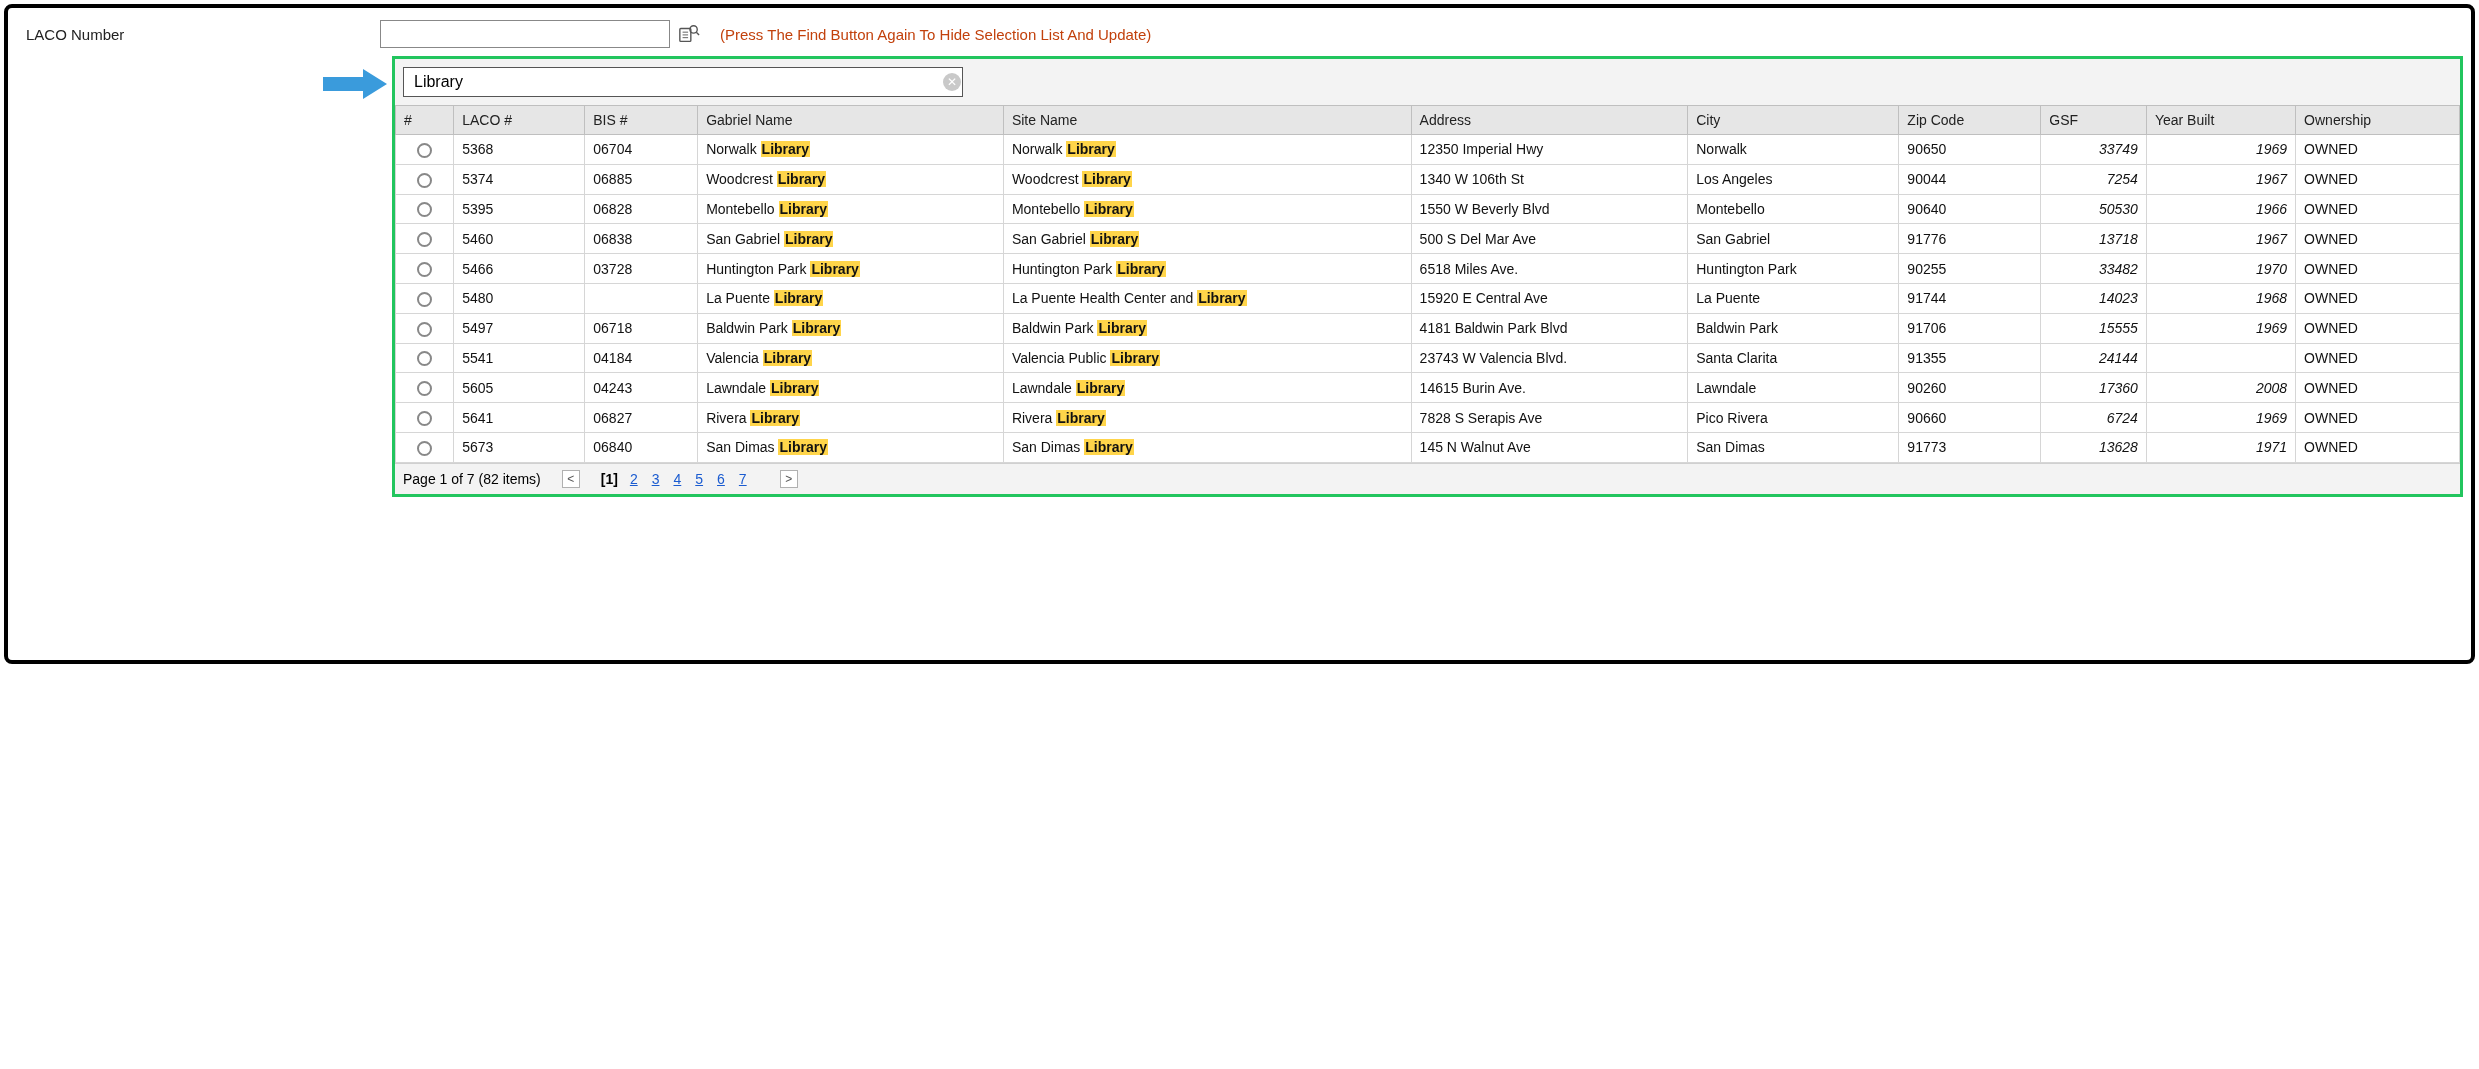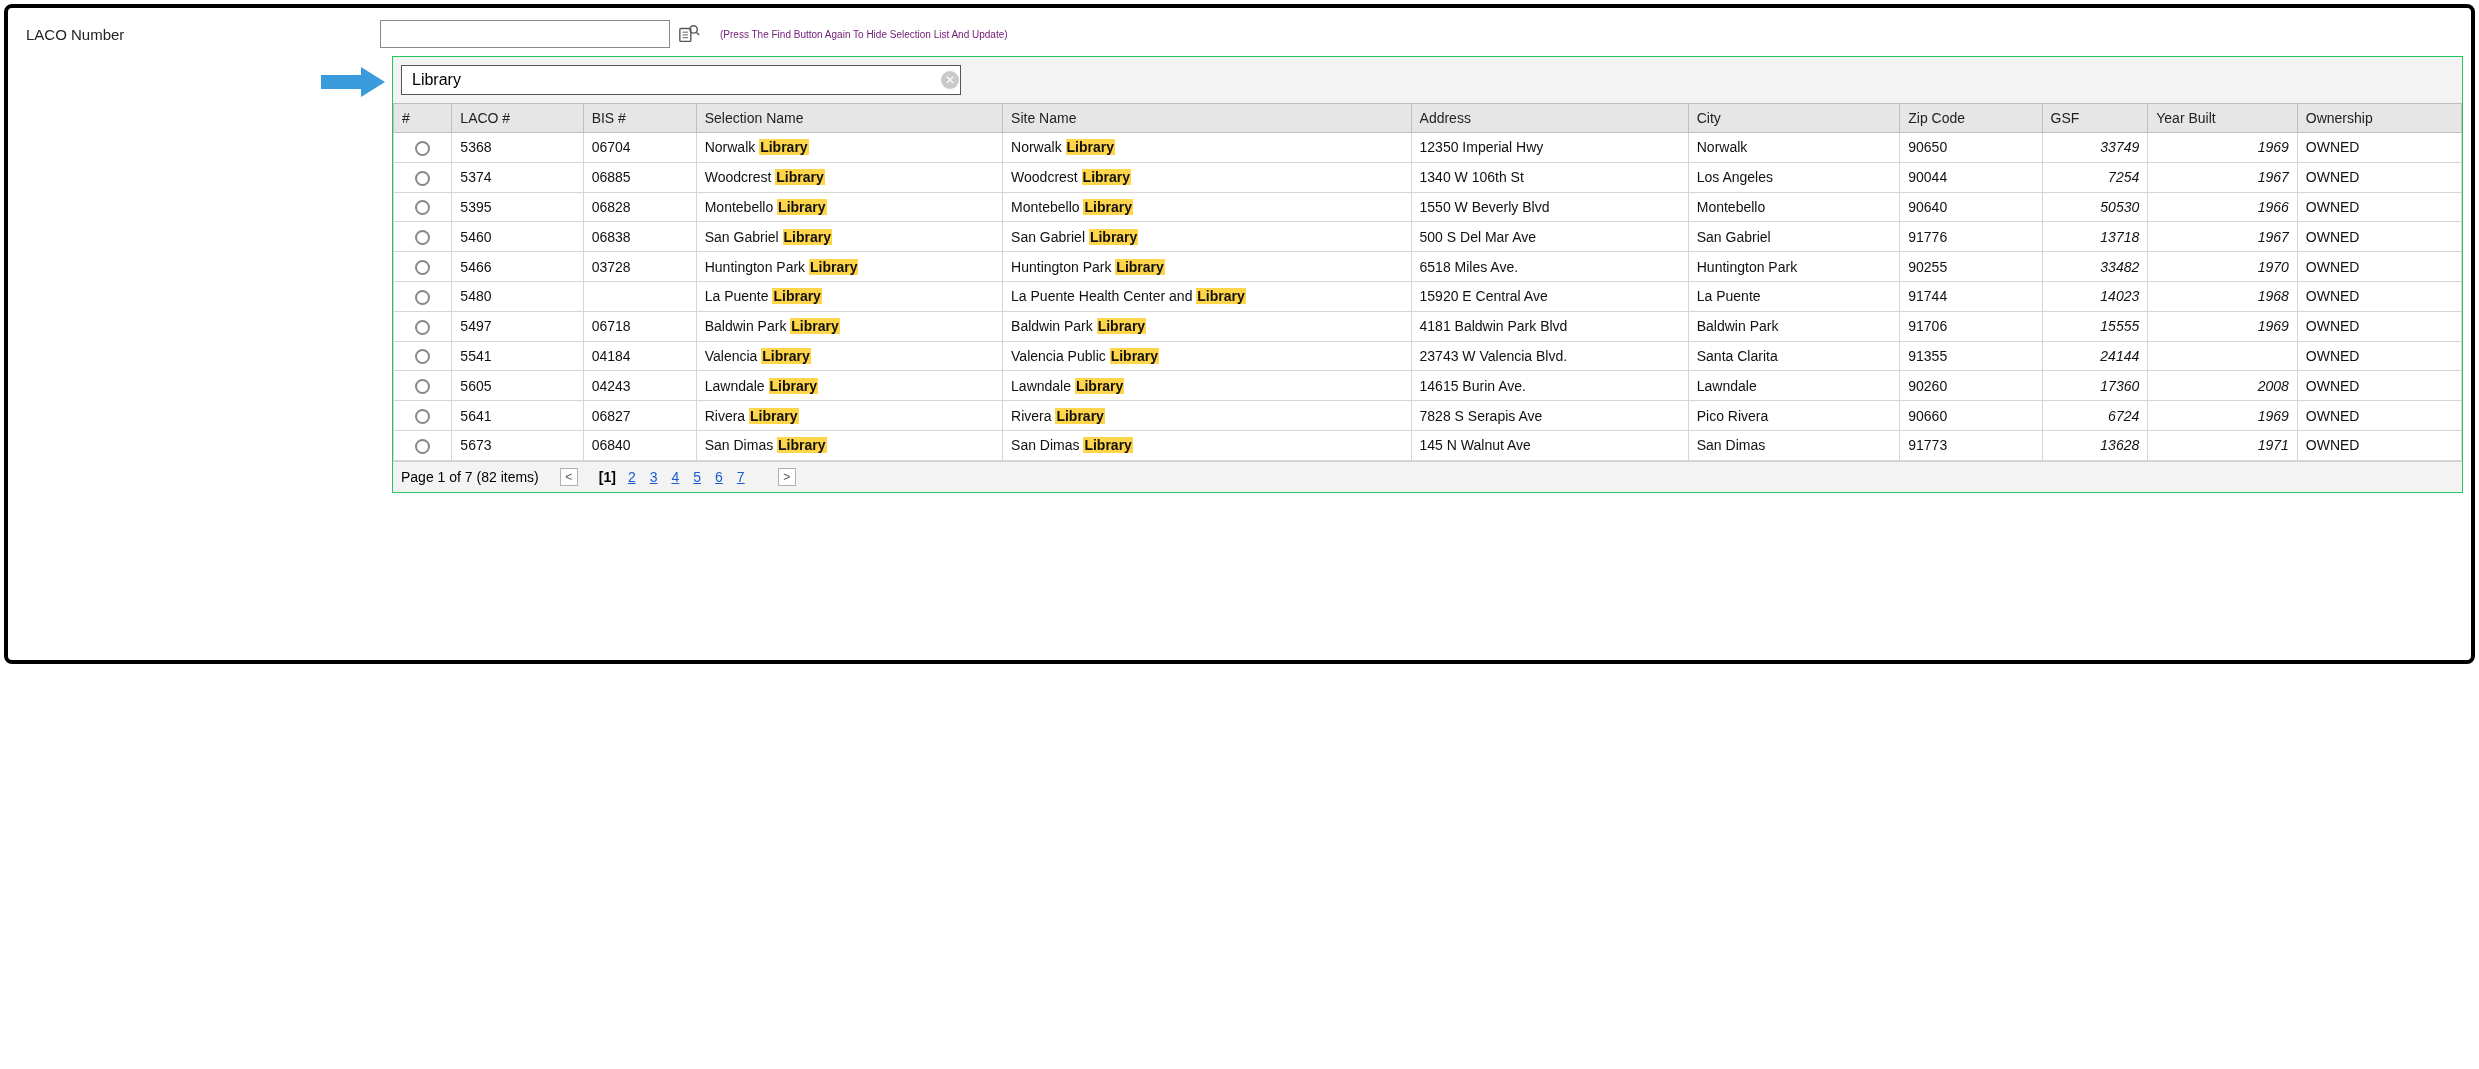--- a/index.html
+++ b/index.html
@@ -36,27 +36,27 @@
     padding: 2px 6px;
     font-size: 14px;
   }
   .find-icon {
     width: 22px;
     height: 22px;
     margin-left: 8px;
     margin-right: 20px;
   }
   .hint-text {
-    font-size: 10px;
-    color: #701a75;
+    font-size: 15px;
+    color: #c2410c;
   }
 
   .panel {
     margin-left: 376px;
-    border: 1px solid #22c55e;
+    border: 3px solid #22c55e;
     background: #f3f3f3;
     position: relative;
   }
   .arrow-wrap {
     position: absolute;
     left: -72px;
     top: 10px;
   }
   .search-wrap {
     padding: 8px;
@@ -213,21 +213,21 @@
           <col class="col-zip">
           <col class="col-gsf">
         <col class="col-year">
           <col class="col-own">
       </colgroup>
       <thead>
         <tr id="hdr-row">
             <th>#</th>
             <th>LACO #</th>
             <th>BIS #</th>
-            <th>Selection Name</th>
+            <th>Gabriel Name</th>
             <th>Site Name</th>
             <th>Address</th>
             <th>City</th>
             <th>Zip Code</th>
             <th>GSF</th>
             <th>Year Built</th>
             <th>Ownership</th>
           </tr>
       </thead>
       <tbody id="tbody">

